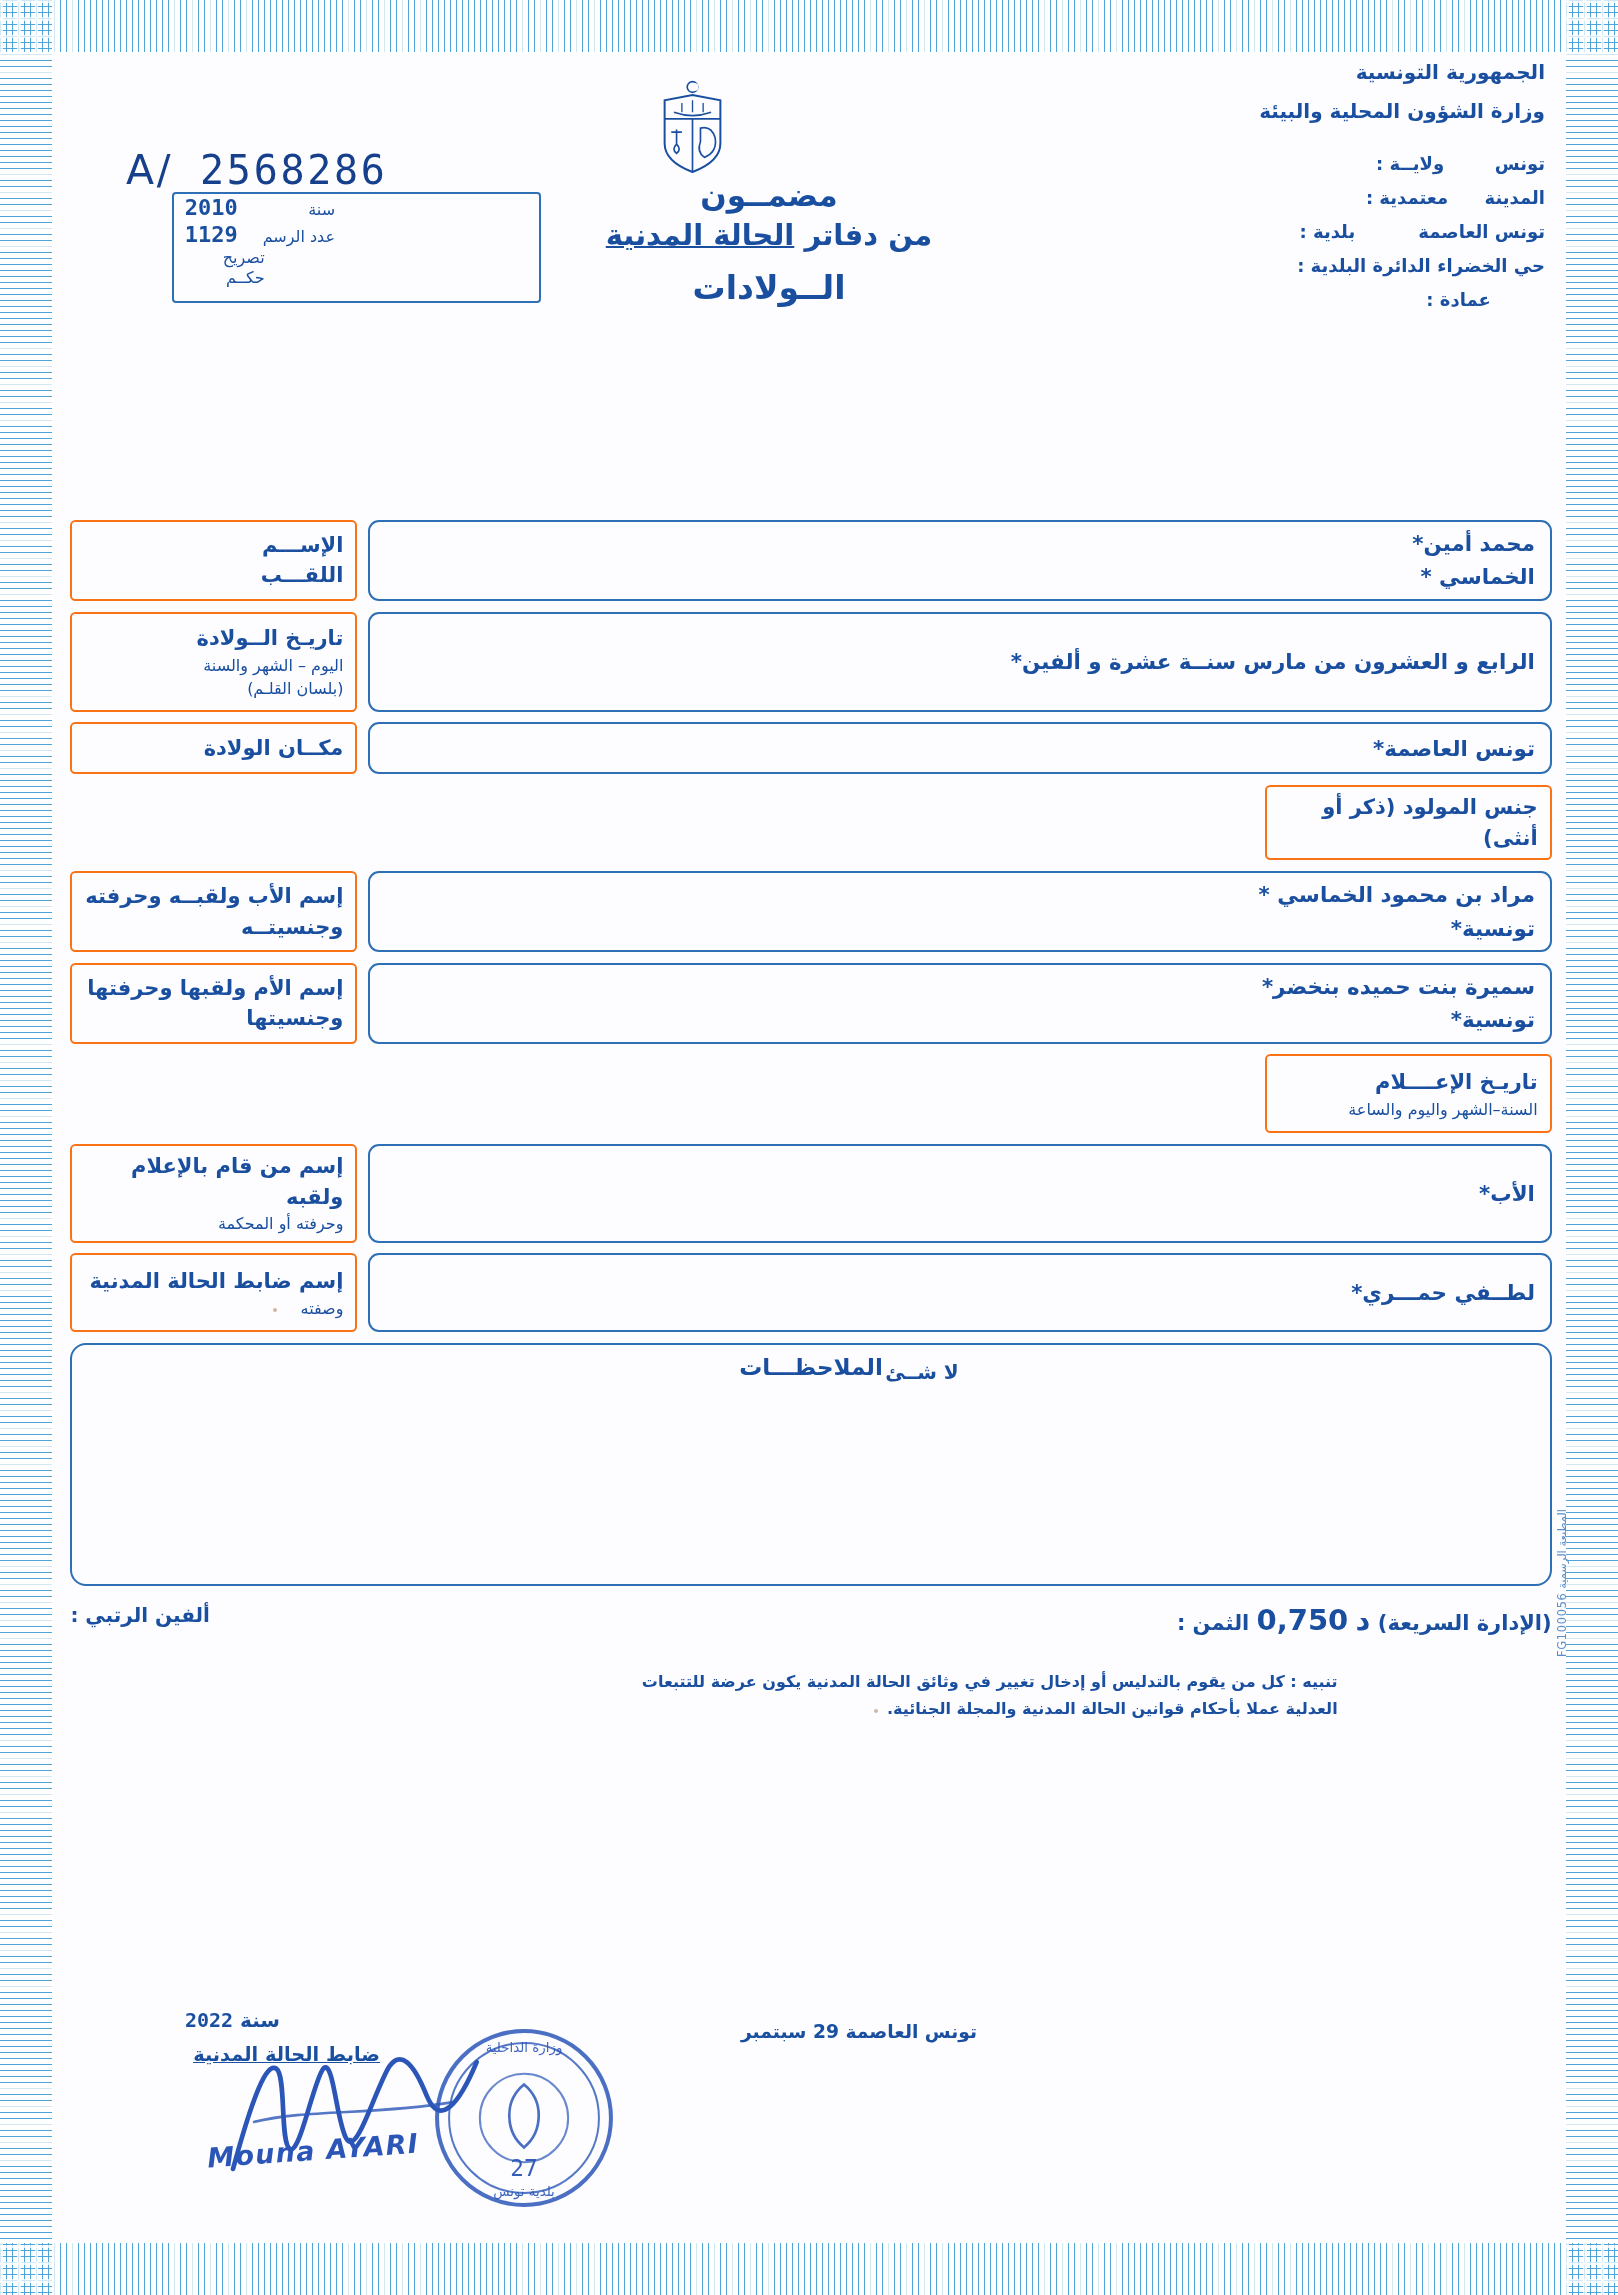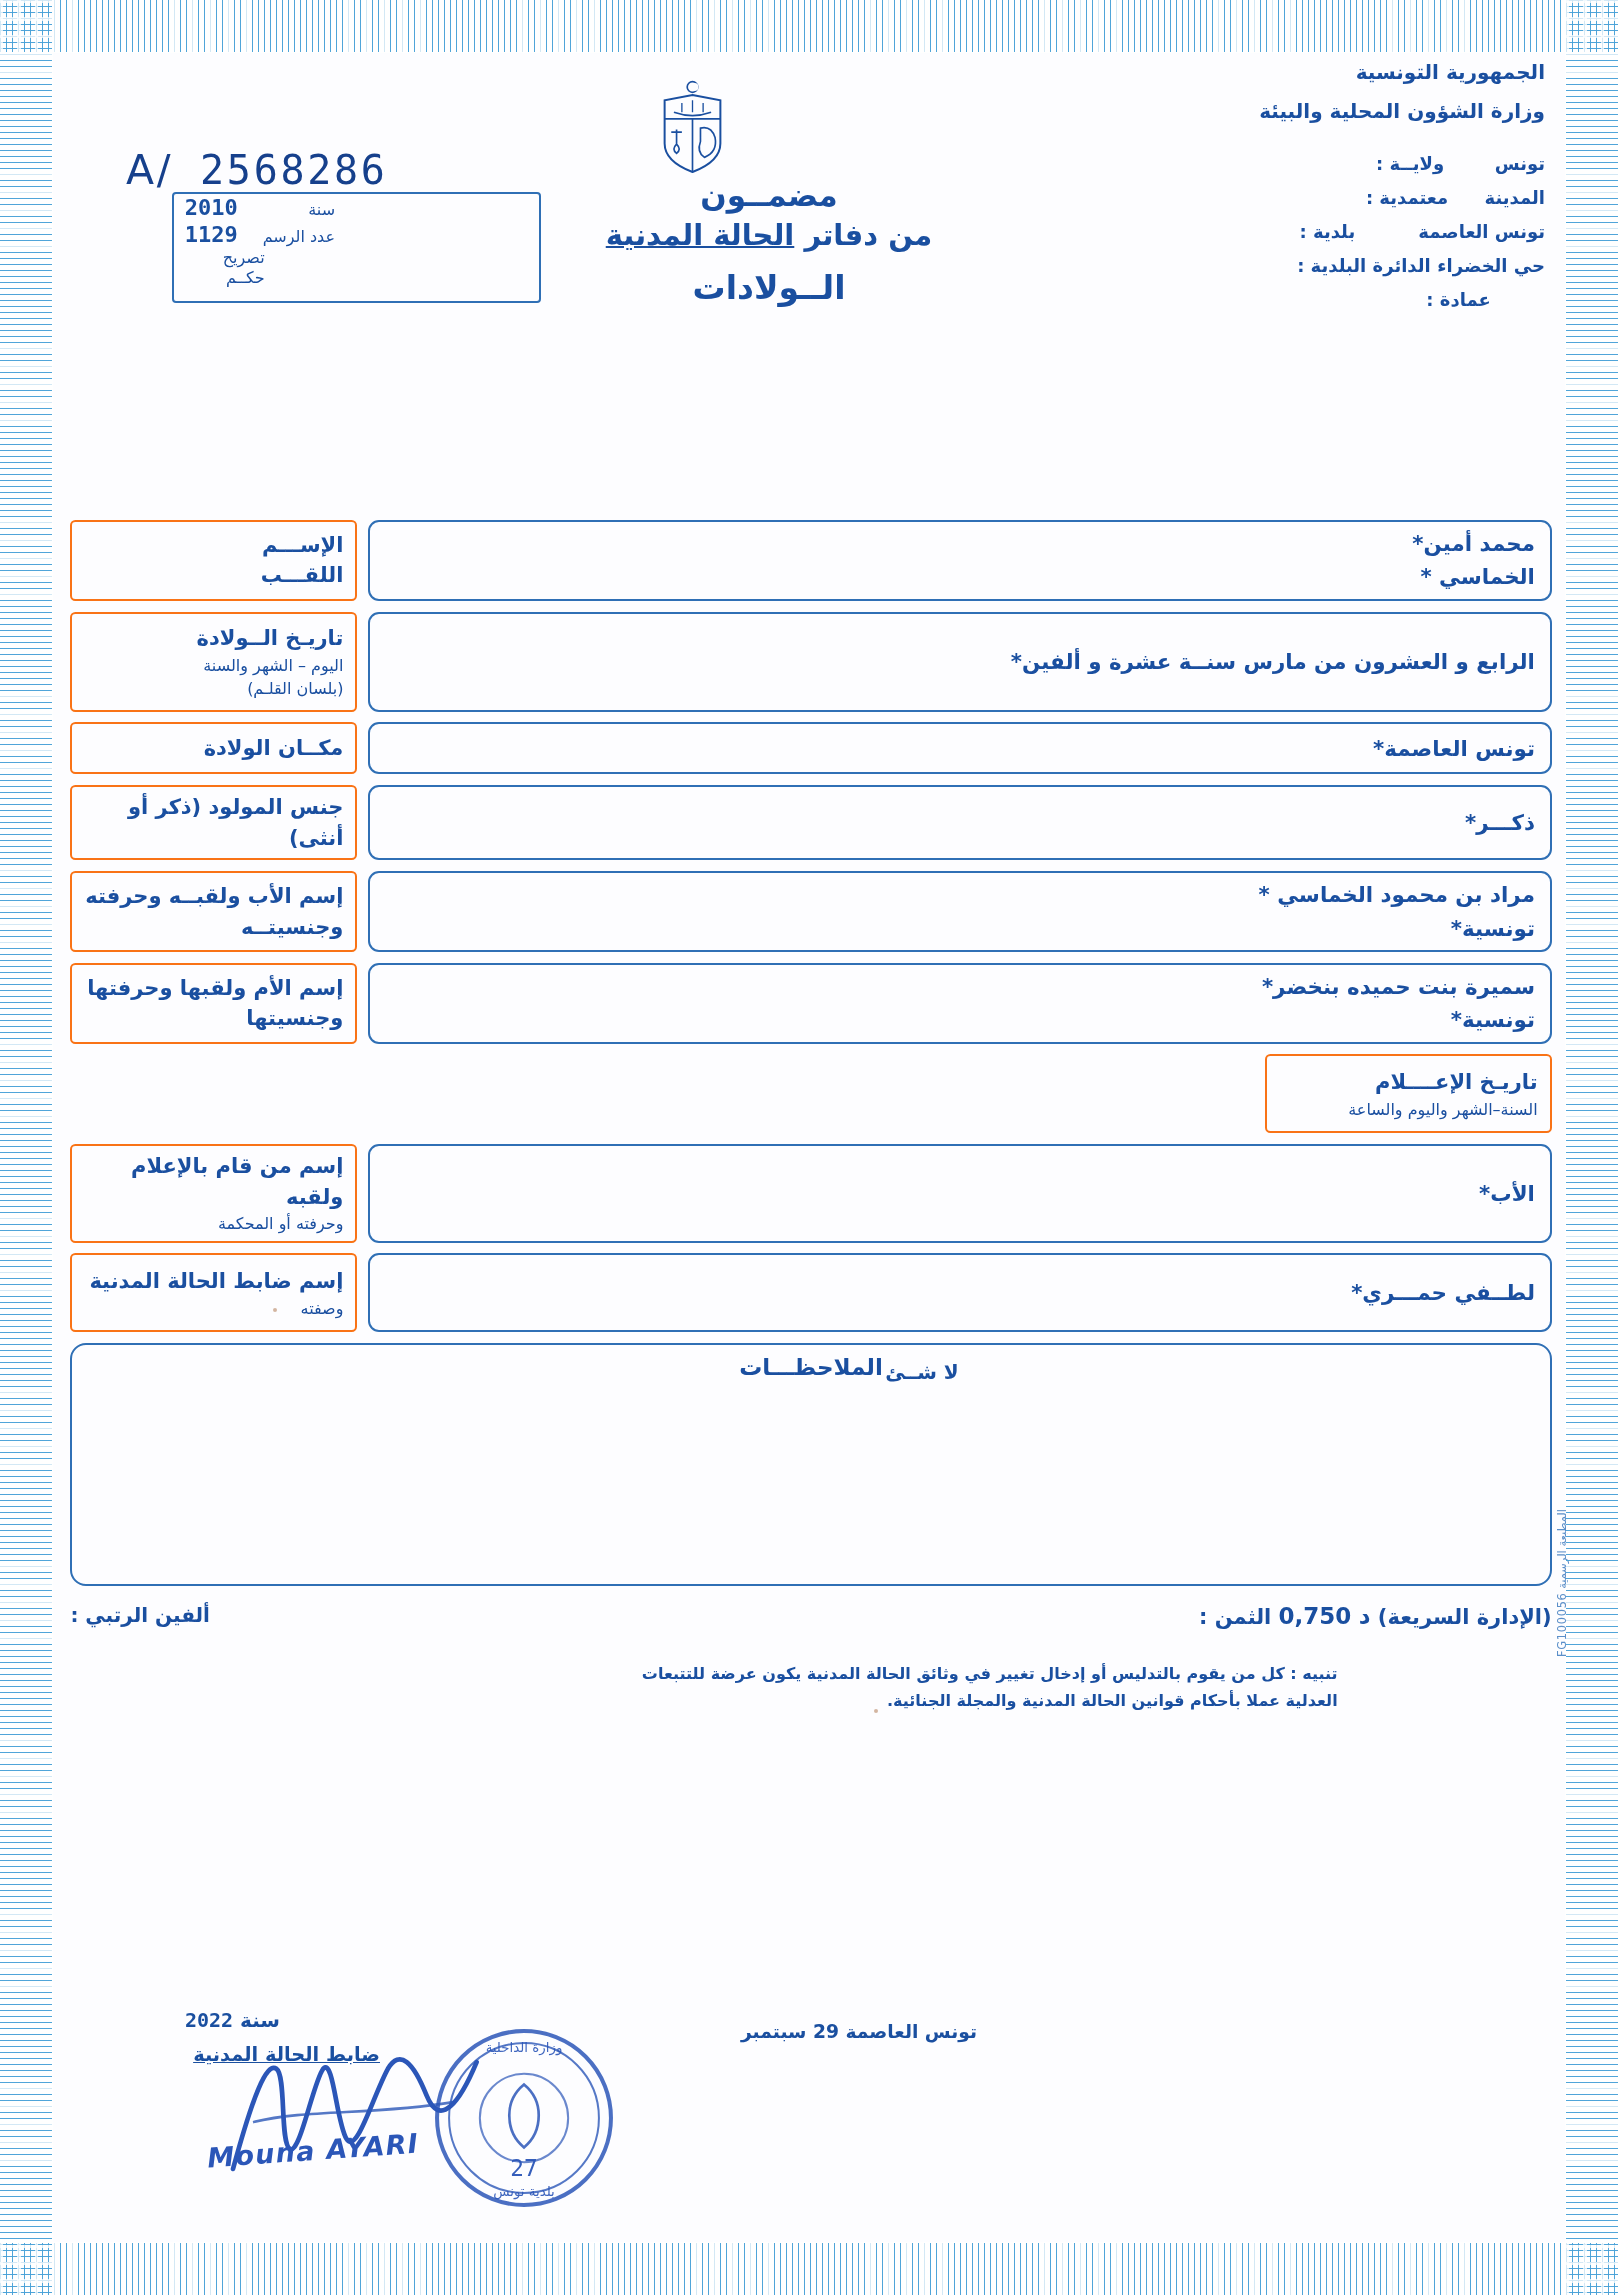--- a/index.html
+++ b/index.html
@@ -174,21 +174,21 @@
     position:absolute;right:40%;top:14.7px;
     font-size:20px;font-weight:bold;
   }
 
   
   .bottomrow{
     display:flex;align-items:flex-start;justify-content:space-between;
     margin-top:17.4px;font-size:20px;font-weight:bold;
   }
   .price{font-size:21px;font-weight:bold;}
-  .price .pp{font-size:23px;}
+  .price .pp{font-size:29px;}
   .notice{
     margin-top:31px;
     margin-right:214px;
     border:0;
     font-size:16px;line-height:1.7;font-weight:bold;
     text-align:right;
     width:708px;
     margin-left:auto;
   }
   .dateline{
@@ -335,23 +335,20 @@
     <div class="frow">
       <div class="fvalue h1">
         <div class="v">تونس العاصمة*</div>
       </div>
       <div class="flabel h1">
         <div>مكــان الولادة</div>
       </div>
     </div>
 
     <div class="frow">
-      <div class="fvalue h1">
-        <div class="v">ذكـــر*</div>
-      </div>
       <div class="flabel h1">
         <div>جنس المولود (ذكر أو أنثى)</div>
       </div>
     </div>
 
     <div class="frow">
       <div class="fvalue h2">
         <div class="v">مراد بن محمود الخماسي *</div>
         <div class="v">تونسية*</div>
       </div>

